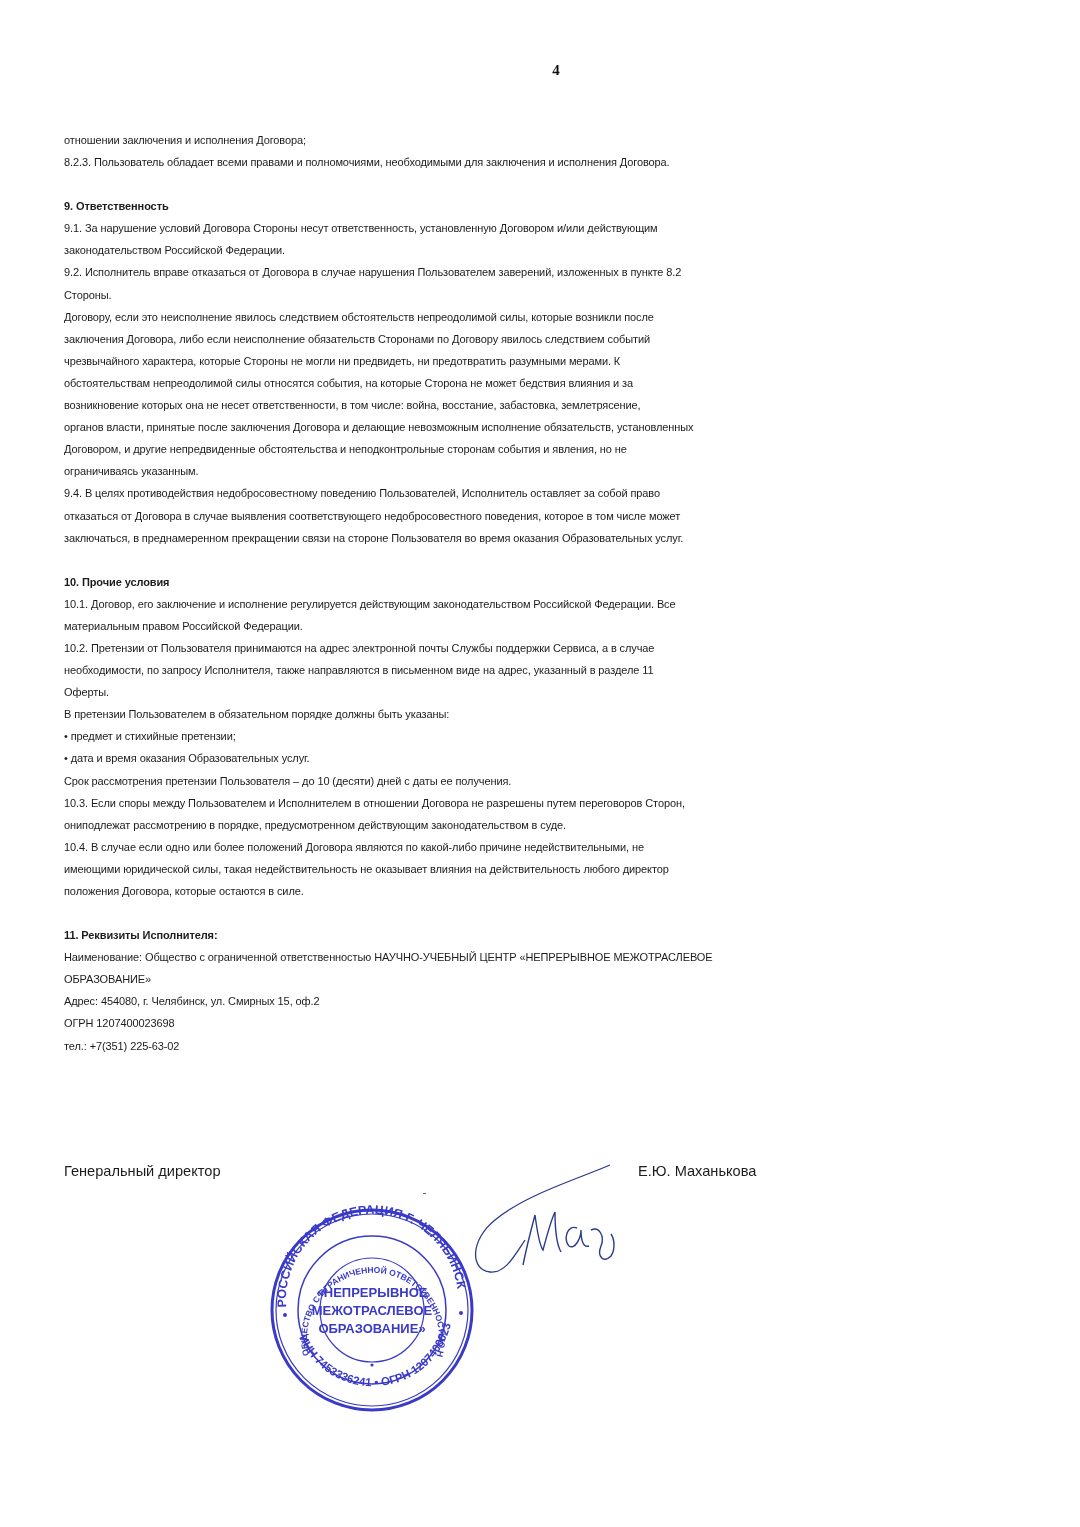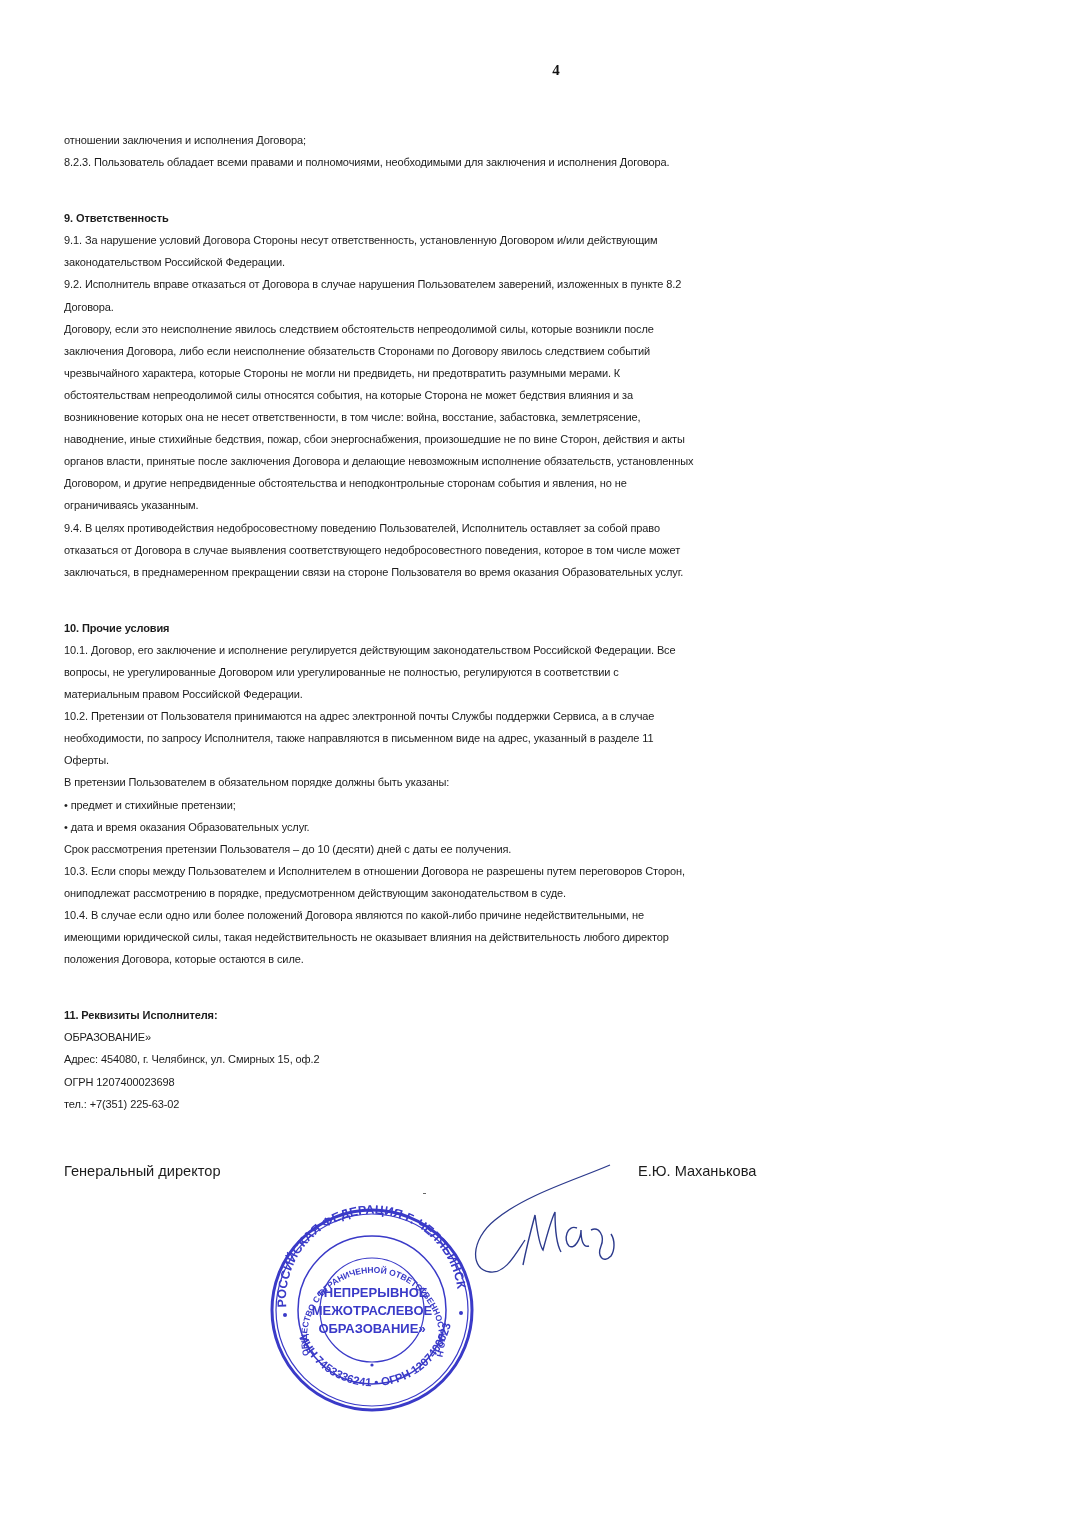--- a/index.html
+++ b/index.html
@@ -8,21 +8,21 @@
     position: absolute; top: 62px; left: 0; width: 1112px; text-align: center;
     font-family: "Liberation Serif", serif; font-weight: bold; font-size: 15px; color: #111;
   }
   .content {
     position: absolute; top: 129px; left: 64px; width: 990px;
     font-family: "Liberation Sans", sans-serif; font-size: 11px; line-height: 22.1px;
     color: #1c1c1c; letter-spacing: -0.1px;
   }
   .line { white-space: nowrap; }
   .gap { height: 22px; }
-  .heading { font-weight: bold; margin-top: 12px; }
+  .heading { font-weight: bold; }
   .sig-row { position: absolute; top: 1163px; left: 64px; width: 1000px;
     font-family: "Liberation Sans", sans-serif; font-size: 14.6px; color: #1c1c1c; }
   .sig-title { position: absolute; left: 0; top: 0; white-space: nowrap; }
   .sig-name { position: absolute; left: 566px; top: 0; white-space: nowrap; margin-left: 8px; }
   .stamp { position: absolute; left: 265px; top: 1205px; width: 215px; height: 210px; }
   .signature { position: absolute; left: 465px; top: 1160px; width: 170px; height: 125px; }
   .dash { position: absolute; left: 423px; top: 1193px; width: 3px; height: 1px; background: #666; }
 </style>
 </head>
 <body>
@@ -31,54 +31,53 @@
 
 <div class="content">
   <div class="line">отношении заключения и исполнения Договора;</div>
   <div class="line">8.2.3. Пользователь обладает всеми правами и полномочиями, необходимыми для заключения и исполнения Договора.</div>
   <div class="gap"></div>
 
   <div class="line heading">9.  Ответственность</div>
   <div class="line">9.1. За нарушение условий Договора Стороны несут ответственность, установленную Договором и/или действующим</div>
   <div class="line">законодательством Российской Федерации.</div>
   <div class="line">9.2. Исполнитель вправе отказаться от Договора в случае нарушения Пользователем заверений, изложенных в пункте 8.2</div>
-  <div class="line">Договора.</div>
+  <div class="line">Стороны.</div>
   <div class="line">Договору, если это неисполнение явилось следствием обстоятельств непреодолимой силы, которые возникли после</div>
   <div class="line">заключения Договора, либо если неисполнение обязательств Сторонами по Договору явилось следствием событий</div>
   <div class="line">чрезвычайного характера, которые Стороны не могли ни предвидеть, ни предотвратить разумными мерами. К</div>
   <div class="line">обстоятельствам непреодолимой силы относятся события, на которые Сторона не может бедствия влияния и за</div>
   <div class="line">возникновение которых она не несет ответственности, в том числе: война, восстание, забастовка, землетрясение,</div>
-  <div class="line">наводнение, иные стихийные бедствия, пожар, сбои энергоснабжения, произошедшие не по вине Сторон, действия и акты</div>
   <div class="line">органов власти, принятые после заключения Договора и делающие невозможным исполнение обязательств, установленных</div>
   <div class="line">Договором, и другие непредвиденные обстоятельства и неподконтрольные сторонам события и явления, но не</div>
   <div class="line">ограничиваясь указанным.</div>
   <div class="line">9.4. В целях противодействия недобросовестному поведению Пользователей, Исполнитель оставляет за собой право</div>
   <div class="line">отказаться от Договора в случае выявления соответствующего недобросовестного поведения, которое в том числе может</div>
   <div class="line">заключаться, в преднамеренном прекращении связи на стороне Пользователя во время оказания Образовательных услуг.</div>
   <div class="gap"></div>
 
   <div class="line heading">10.  Прочие условия</div>
   <div class="line">10.1. Договор, его заключение и исполнение регулируется действующим законодательством Российской Федерации. Все</div>
-  <div class="line">вопросы, не урегулированные Договором или урегулированные не полностью, регулируются в соответствии с</div>
   <div class="line">материальным правом Российской Федерации.</div>
   <div class="line">10.2. Претензии от Пользователя принимаются на адрес электронной почты Службы поддержки Сервиса, а в случае</div>
   <div class="line">необходимости, по запросу Исполнителя, также направляются в письменном виде на адрес, указанный в разделе 11</div>
   <div class="line">Оферты.</div>
   <div class="line">В претензии Пользователем в обязательном порядке должны быть указаны:</div>
   <div class="line">• предмет и стихийные претензии;</div>
   <div class="line">• дата и время оказания Образовательных услуг.</div>
   <div class="line">Срок рассмотрения претензии Пользователя – до 10 (десяти) дней с даты ее получения.</div>
   <div class="line">10.3. Если споры между Пользователем и Исполнителем в отношении Договора не разрешены путем переговоров Сторон,</div>
   <div class="line">ониподлежат рассмотрению в порядке, предусмотренном действующим законодательством в суде.</div>
   <div class="line">10.4. В случае если одно или более положений Договора являются по какой-либо причине недействительными, не</div>
   <div class="line">имеющими юридической силы, такая недействительность не оказывает влияния на действительность любого директор</div>
   <div class="line">положения Договора, которые остаются в силе.</div>
   <div class="gap"></div>
 
   <div class="line heading">11.  Реквизиты Исполнителя:</div>
+  <div class="line">Наименование: Общество с ограниченной ответственностью НАУЧНО-УЧЕБНЫЙ ЦЕНТР «НЕПРЕРЫВНОЕ МЕЖОТРАСЛЕВОЕ</div>
   <div class="line">ОБРАЗОВАНИЕ»</div>
   <div class="line">Адрес: 454080, г. Челябинск, ул. Смирных 15, оф.2</div>
   <div class="line">ОГРН 1207400023698</div>
   <div class="line">тел.: +7(351) 225-63-02</div>
 </div>
 
 <div class="sig-row">
   <span class="sig-title">Генеральный директор</span>
   <span class="sig-name">Е.Ю. Маханькова</span>
 </div>

